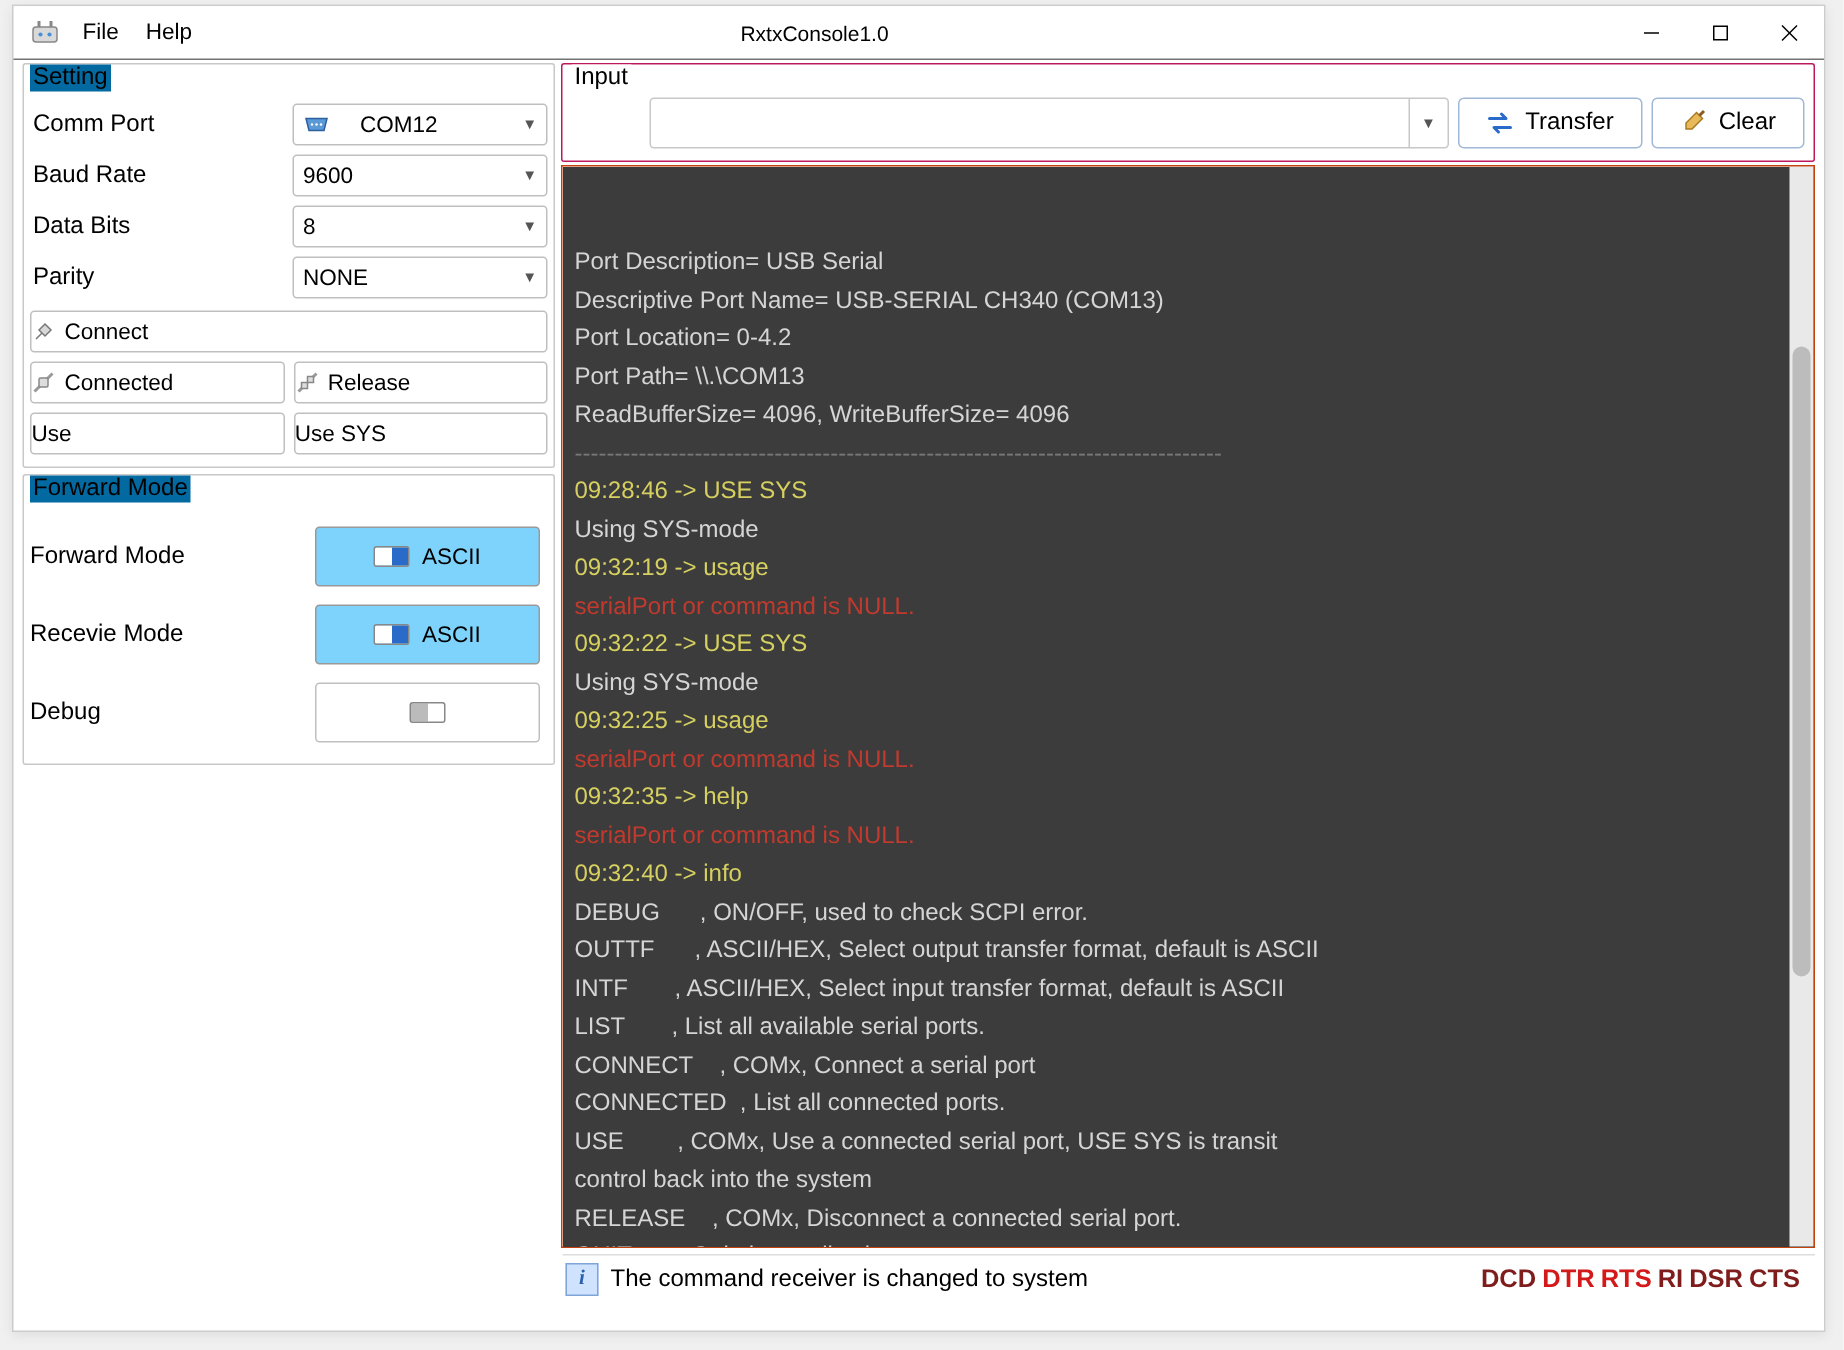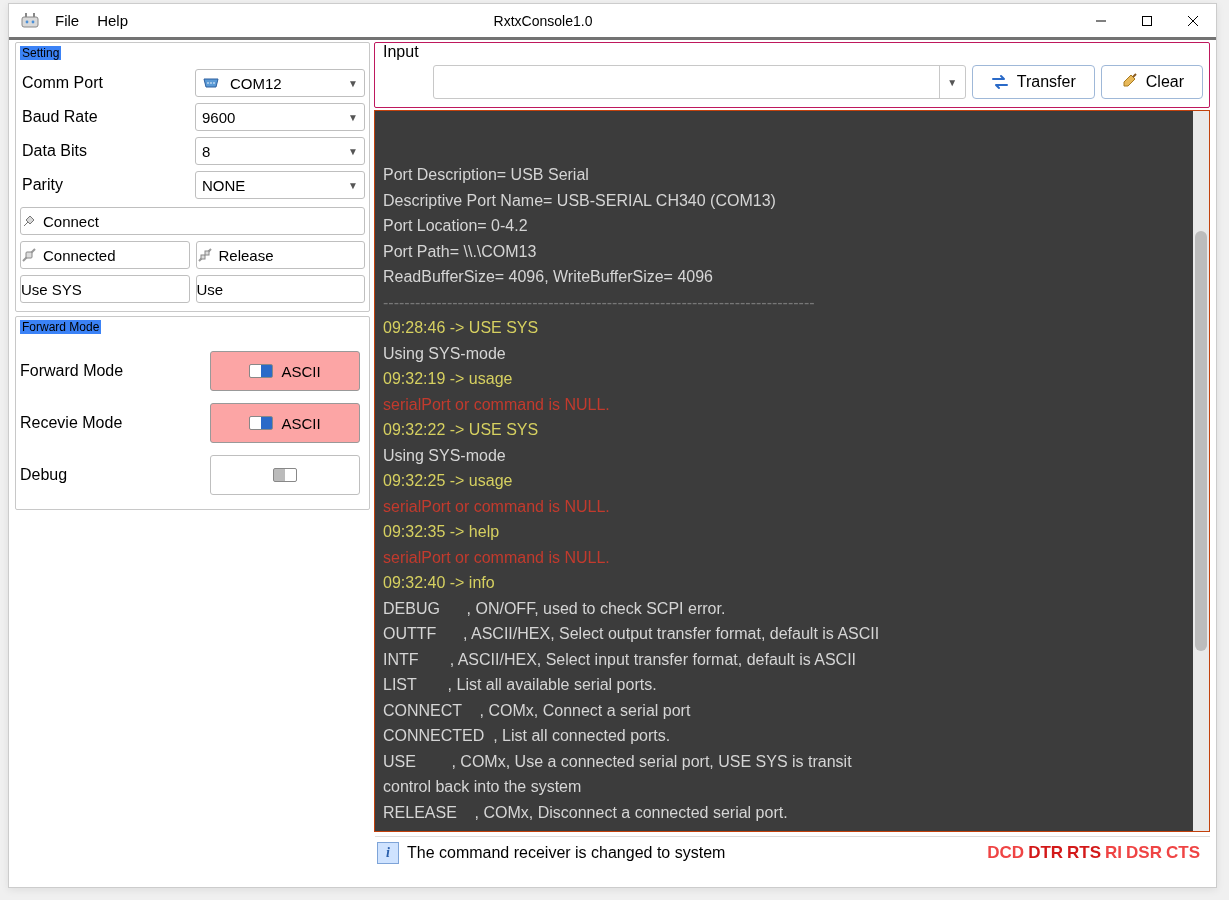--- a/index.html
+++ b/index.html
@@ -1,41 +1,41 @@
 <!DOCTYPE html>
 <html><head>
 <meta charset="utf-8">
 <style>
 * { box-sizing: border-box; margin: 0; padding: 0; font-family: "Segoe UI", Tahoma, sans-serif; }
 body { background: #f0f0f0; width: 1229px; height: 900px; overflow: hidden; }
 .window { width: 1209px; height: 885px; margin: 3px 8px; background: #fff; border: 1px solid #ccc; display: flex; flex-direction: column; box-shadow: 0 2px 8px rgba(0,0,0,.08);}
-.titlebar { display: flex; align-items: center; height: 36px; padding: 0 0 0 10px; border-bottom: 3px solid #737373;}
+.titlebar { display: flex; align-items: center; height: 36px; padding: 0 0 0 10px; border-bottom: 1px solid #737373;}
 .titlebar .app-icon { width: 22px; height: 22px; margin-right: 14px; display:flex;align-items:center;justify-content:center;}
 .titlebar .menu { display: flex; gap: 18px; font-size: 15px; color:#000;}
 .titlebar .menu span { cursor: pointer; }
 .titlebar .title { flex:1; text-align:center; font-size:14px; color:#000; margin-left:-120px;}
 .winbtns { display:flex;}
 .winbtns div { width:46px; height:36px; display:flex; align-items:center; justify-content:center; font-size:14px; color:#333;}
 .content { flex:1; display:flex; flex-direction: column; padding: 2px 6px 6px 6px; gap:0;}
 .top-row { display:flex; height: 790px; gap:4px;}
 
 
 .left { width: 355px; display:flex; flex-direction:column; gap:4px;}
 fieldset { border:1px solid #c8c8c8; border-radius:2px; padding: 4px 4px 8px 4px; position:relative;}
-fieldset > .legend { font-size:12px; position:relative; top:-4px; background:#3b82f6; padding:0 2px; display:inline-block;}
+fieldset > .legend { font-size:16px; position:relative; top:-4px; background:#0369a1; padding:0 2px; display:inline-block;}
 .row { display:flex; align-items:center; height:32px; margin-top:2px;}
 .row label { flex:0 0 175px; font-size:16px; color:#000; padding-left:2px;}
-.select-with-icon { flex:1; display:flex; align-items:center; height:28px; border:1px solid #bfbfbf; border-radius:3px; background:#fff; padding:0 6px; gap:10px; position:relative;}
+.select-with-icon { flex:1; display:flex; align-items:center; height:28px; border:1px solid #bfbfbf; border-radius:3px; background:#fff; padding:0 6px; gap:20px; position:relative;}
 .select-with-icon .commicon{width:18px;height:12px;}
 .select-with-icon .val{flex:1;font-size:15px;}
 .select-with-icon .chev{font-size:10px;color:#555;}
 .btnpair { display:flex; gap:6px; margin-top:6px;}
 .btnpair button { flex:1; height:28px; border:1px solid #bfbfbf; background:#fff; border-radius:3px; font-size:15px; display:flex; align-items:center; gap:6px; cursor:pointer;}
 .tgl { width:150px; height:40px; border:1px solid #bfbfbf; border-radius:3px; background:#fff; display:flex; align-items:center; justify-content:center; gap:8px; font-size:15px; cursor:pointer;}
-.tgl.pressed { background:#fca5a5; border-color:#999;}
+.tgl.pressed { background:#7dd3fc; border-color:#999;}
 .tgl .swicon { width:24px; height:14px; border:1px solid #888; border-radius:2px; background:linear-gradient(to right,#fff 50%,#2a6ac8 50%); }
 .tgl.off .swicon { background:linear-gradient(to right,#bbb 50%,#fff 50%);}
 .chk { width:18px; height:18px; border:1px solid #7a7a7a; border-radius:2px; display:flex;align-items:center;justify-content:center; color:#1e6fd6; font-size:14px; background:#fff;}
 .fmrow { display:flex; align-items:center; margin-top:12px; gap:10px;}
 .fmrow label { flex:0 0 180px; font-size:16px;}
 .fmrow .rightcol{flex:1; display:flex;}
 
 
 .right { flex:1; display:flex; flex-direction:column; gap:2px;}
 .inputbox { border:1px solid #be185d; padding:2px 6px 8px 6px; border-radius:2px;}
@@ -52,21 +52,21 @@
 .cr{color:#c23a2d;}
 .cw{color:#d5d5d5;}
 .cg{color:#777;}
 
 
 .status { height:32px; display:flex; align-items:center; gap:8px; padding:2px 10px 2px 2px; border-top:1px solid #ddd; margin-top:4px;}
 .status .info{width:22px;height:22px; border:1px solid #7ea4d8; background:#cfe3ff; color:#2a5fab; display:flex;align-items:center;justify-content:center; font-family:serif; font-style:italic; font-weight:bold; font-size:14px;}
 .status .msg{font-size:16px;flex:1;}
 .sig { font-family:"Consolas",monospace; font-weight:bold; font-size:17px; letter-spacing:0px;}
 .sig span{margin-left:4px;}
-.blue{color:#ef4444;}
+.blue{color:#7f1d1d;}
 .red{color:#d31919;}
 
 svg{display:block;}
 </style>
 </head>
 <body>
 
 <div class="window">
 
   <div class="titlebar">
@@ -172,24 +172,24 @@
                     <path d="M2 14 L5 11 M11 5 L14 2" stroke="#999" stroke-width="2"></path>
                     <rect x="4" y="8" width="4" height="4" fill="#ddd" stroke="#888"></rect>
                     <rect x="8" y="4" width="4" height="4" fill="#ddd" stroke="#888"></rect>
                   </svg>
                 </span>
                 <span>Release</span>
               </button>
           </div>
           <div class="btnpair">
             <button>
+                <span>Use</span>
+              </button>
+            <button>
                 <span>Use SYS</span>
-              </button>
-            <button>
-                <span>Use</span>
               </button>
           </div>
         </fieldset>
 
         <fieldset style="padding-bottom:14px;">
           <span class="legend">Forward Mode</span>
           <div class="fmrow">
             <label>Forward Mode</label>
             <div class="rightcol">
                 <div class="tgl pressed">

